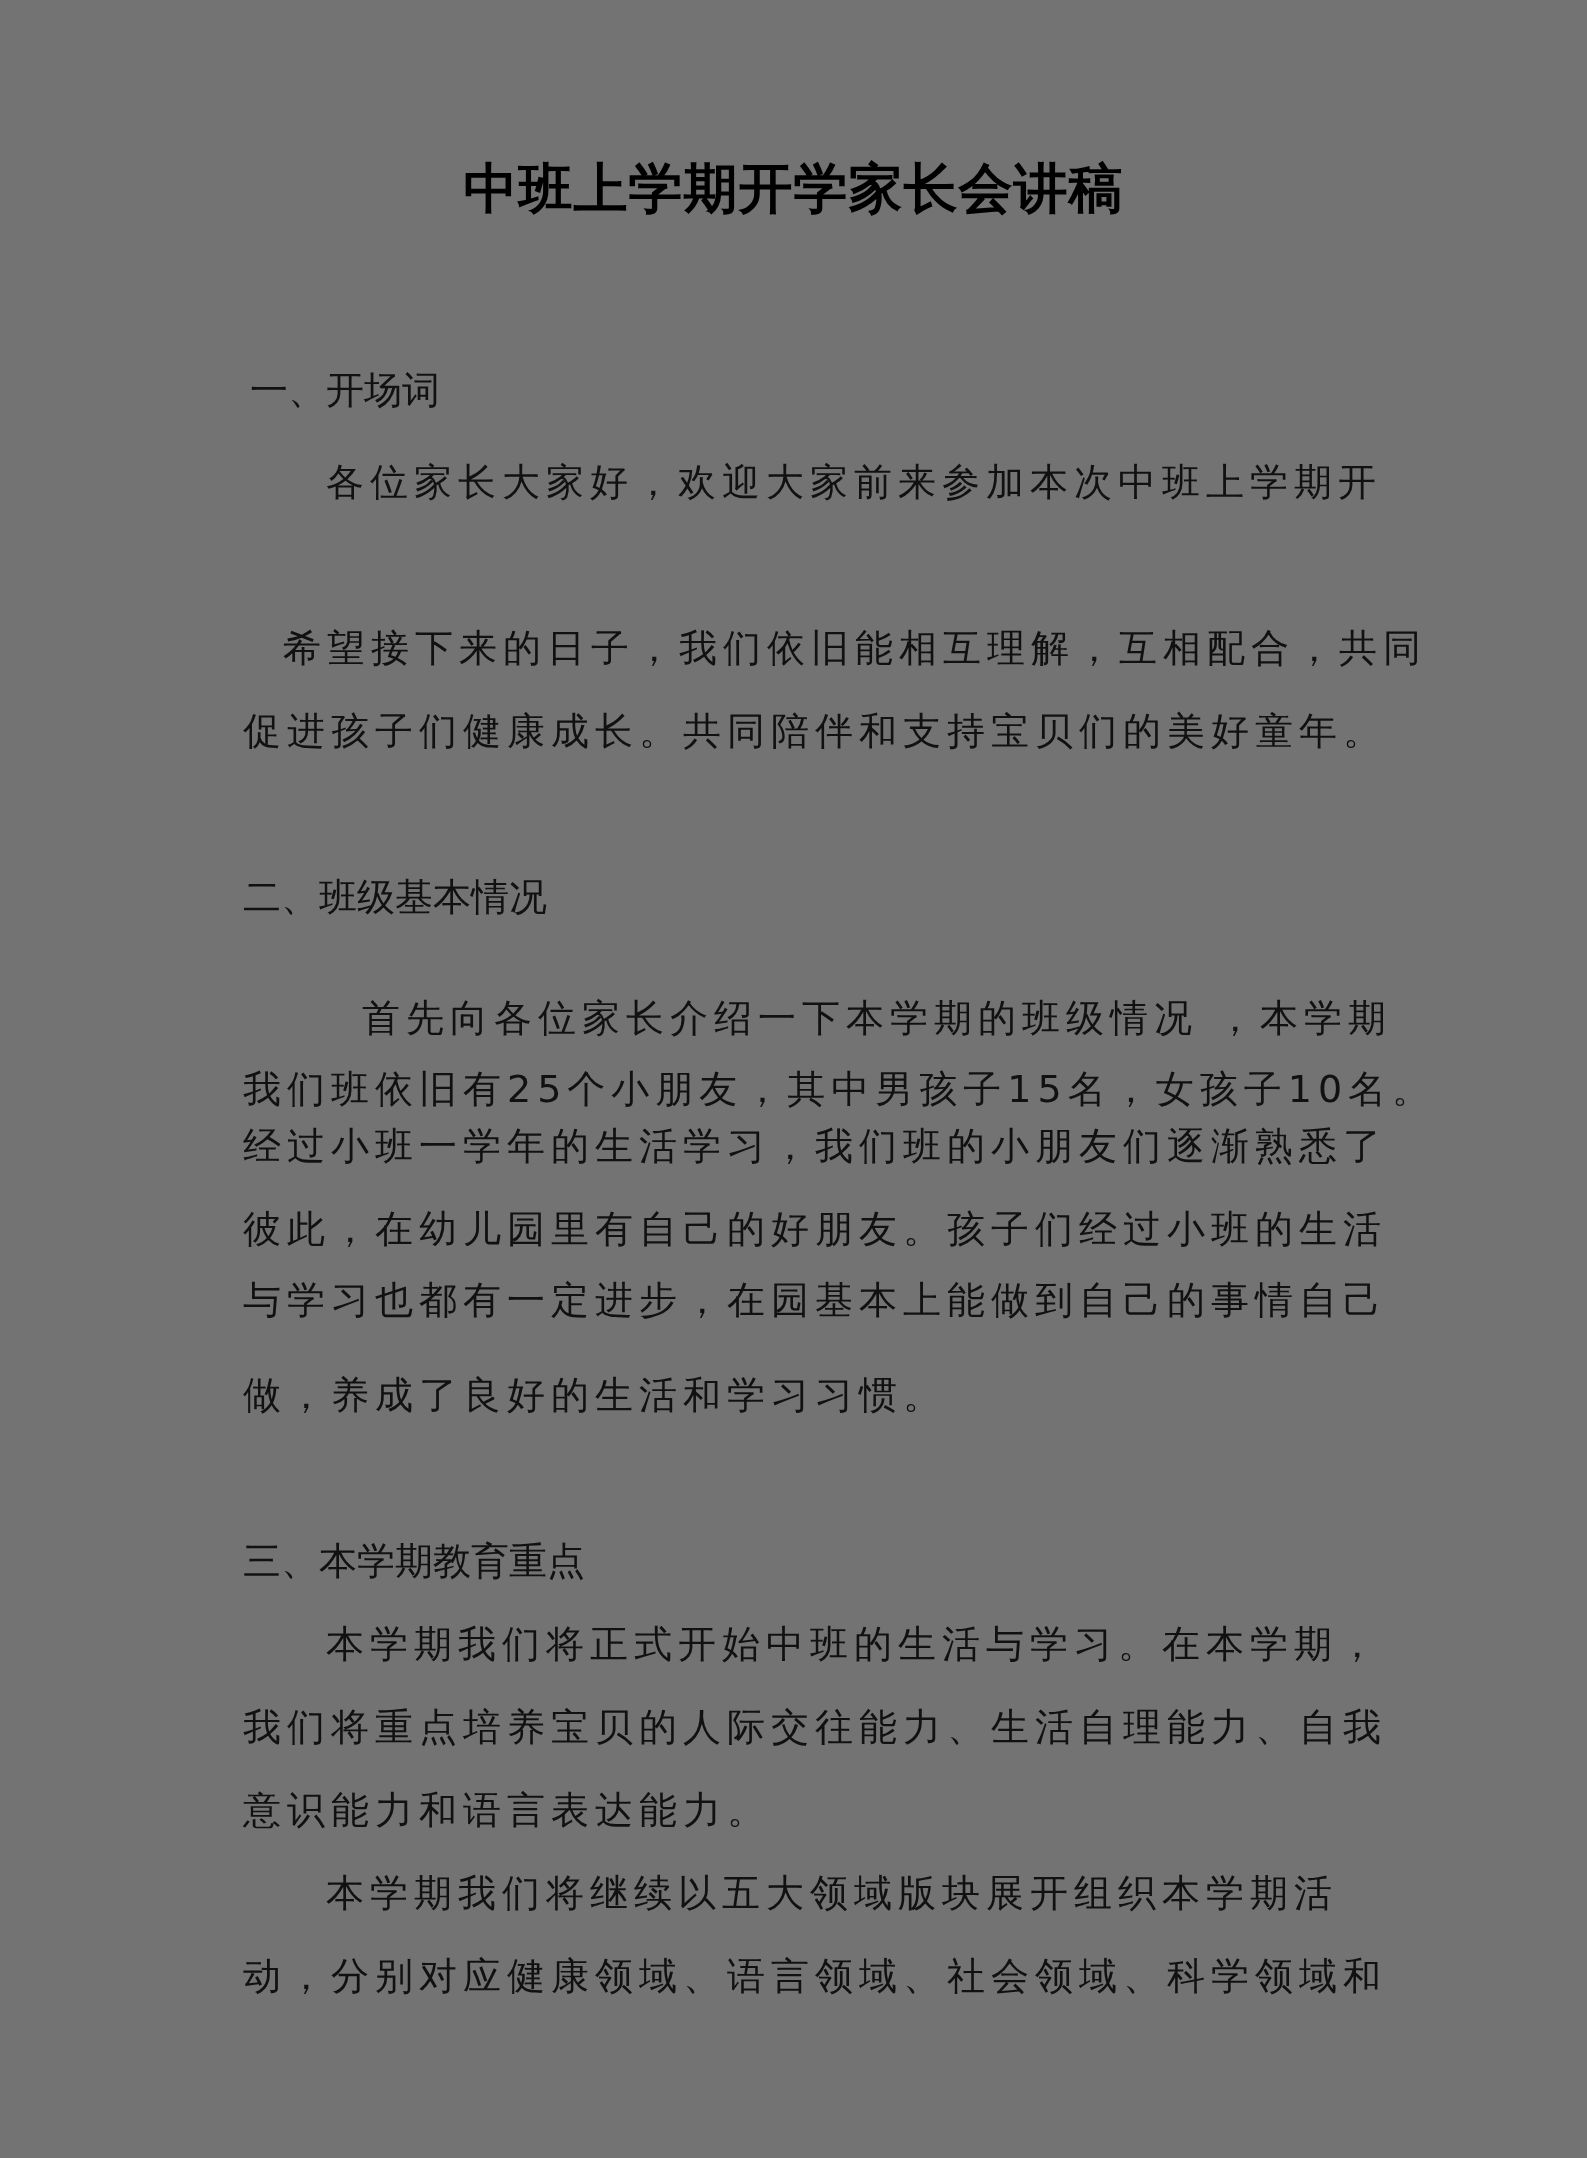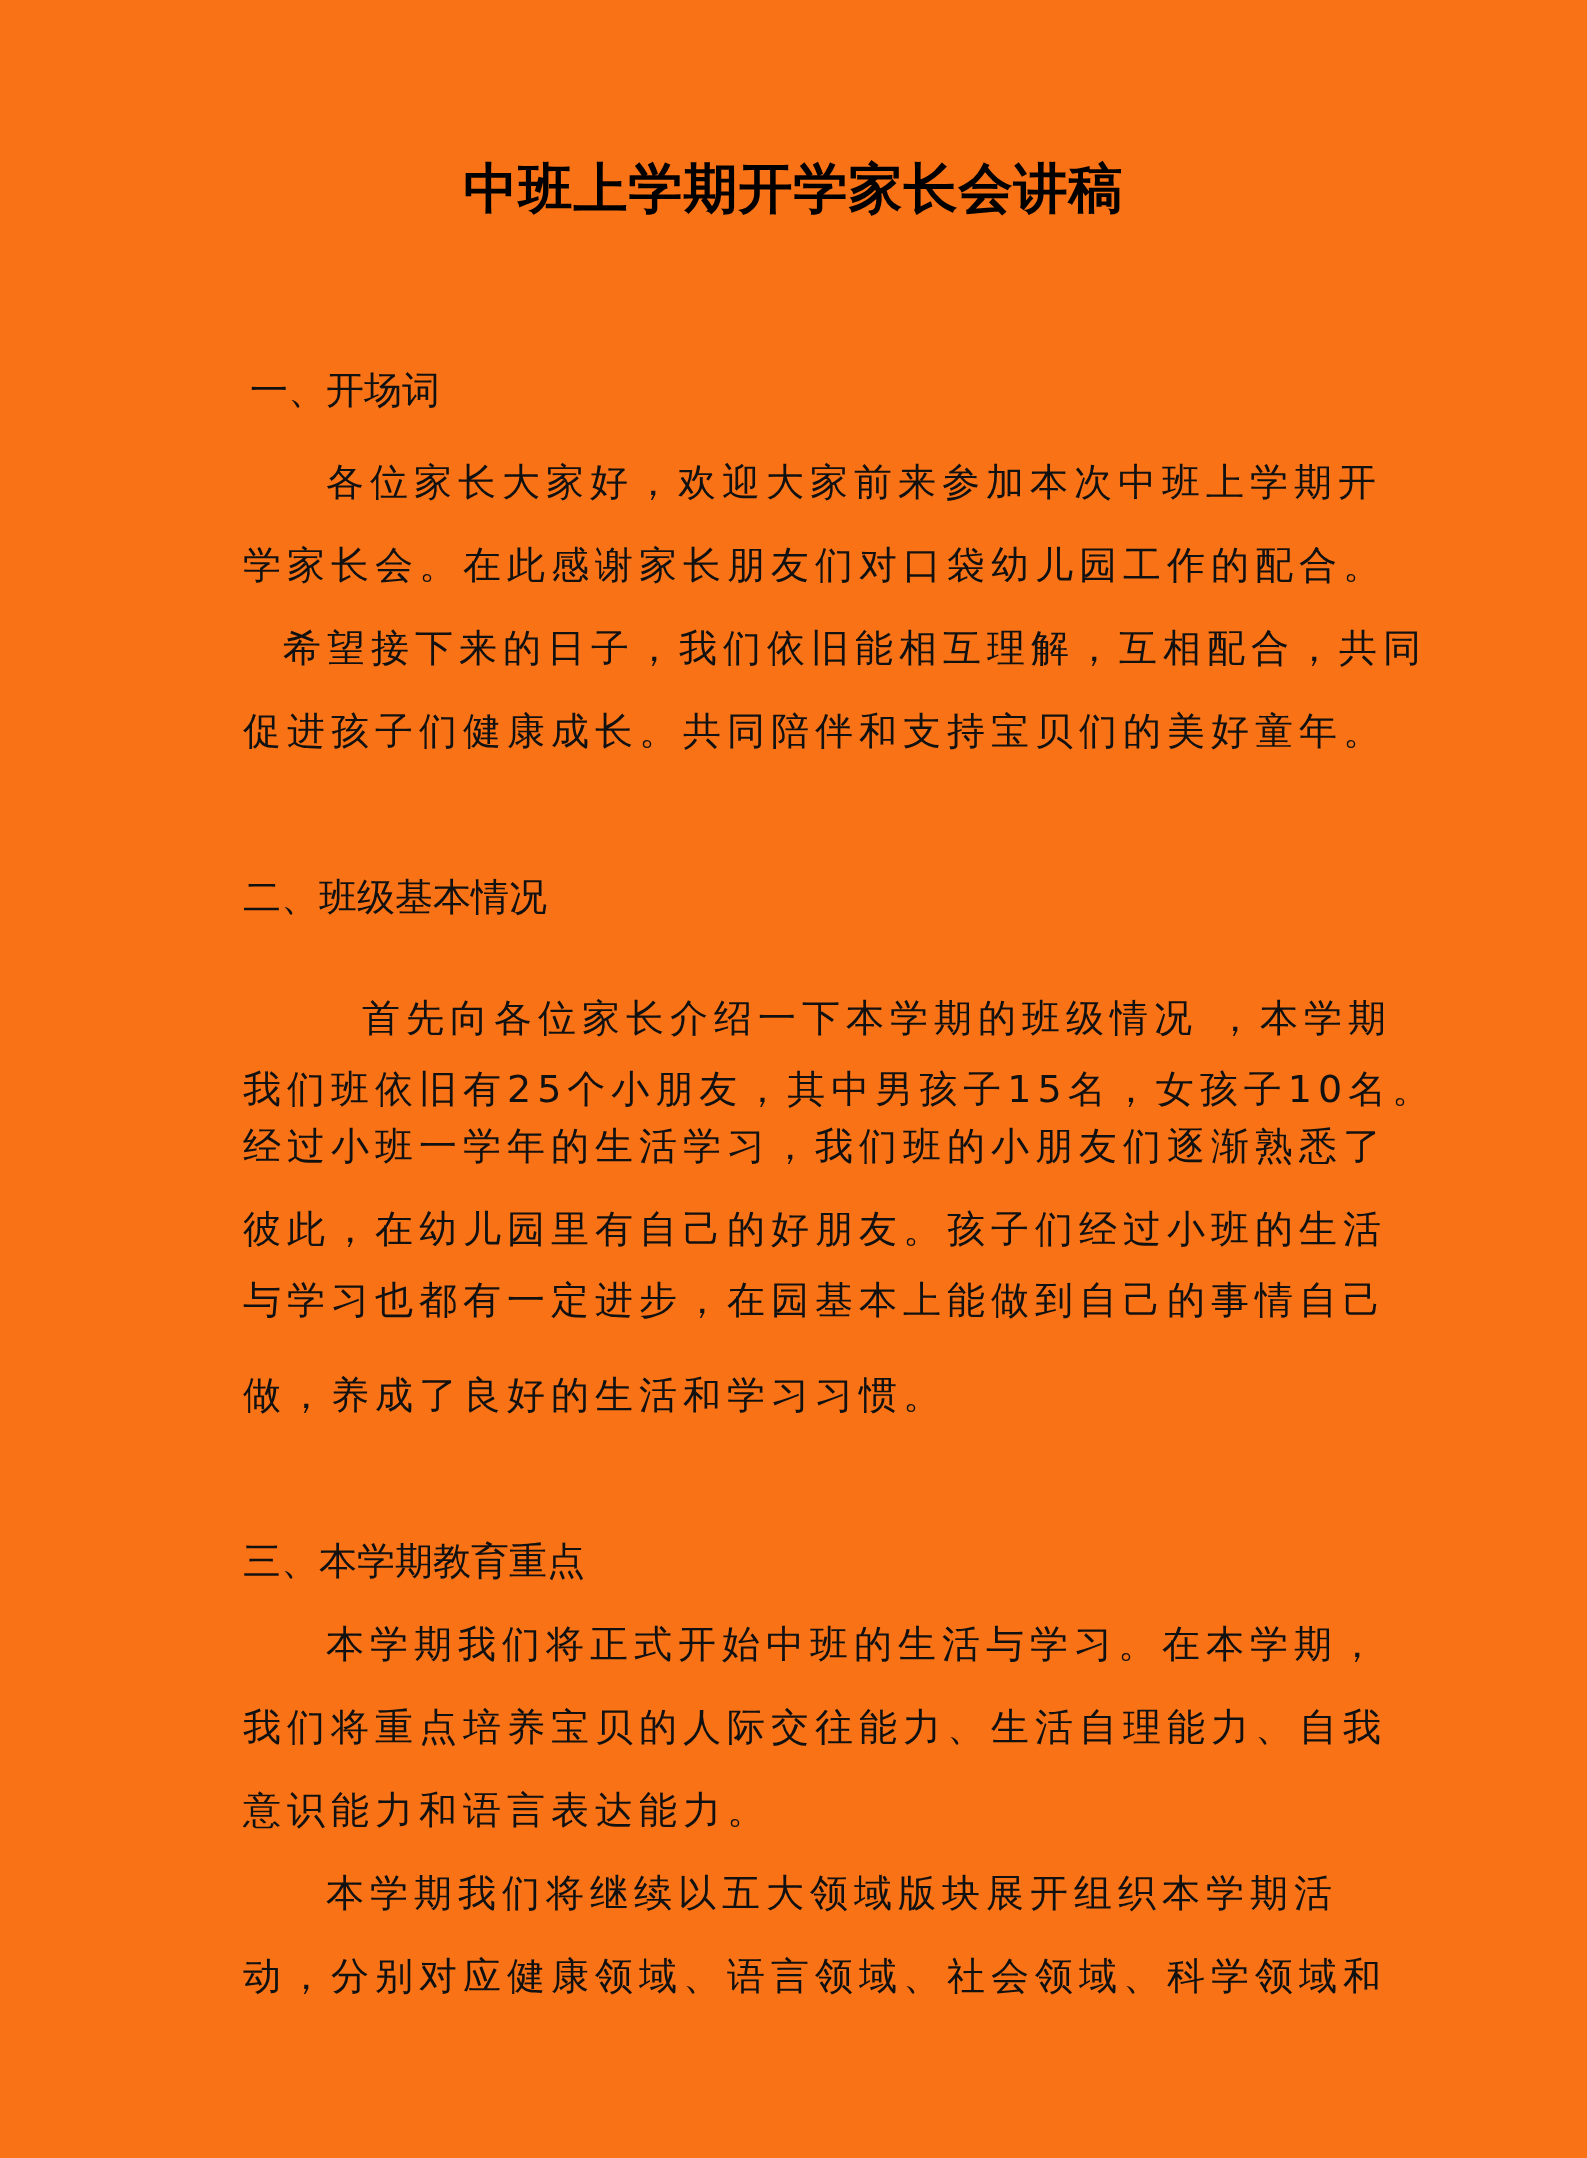--- a/index.html
+++ b/index.html
@@ -13,21 +13,21 @@
       position: relative;
       overflow: hidden;
       color: #111111;
       font-family: "DejaVu Sans", "Liberation Sans", sans-serif;
     }
     .page {
       position: absolute;
       left: 0; top: 0;
       width: 1587px;
       height: 2158px;
-      background: #f97316;
+      background: #737373;
     }
     .title {
       position: absolute;
       left: 0;
       width: 1587px;
       top: 148px;
       text-align: center;
       font-family: "DejaVu Serif", "Liberation Serif", serif;
       font-weight: bold;
       font-size: 54px;
@@ -57,21 +57,20 @@
   </style>
 </head>
 <body>
 
 <div class="page">
 
   <div class="title" style="top:148px;">中班上学期开学家长会讲稿</div>
 
   <div class="heading" style="top:360px; left:250px;">一、开场词</div>
   <div class="line indent" style="top:452px;">各位家长大家好，欢迎大家前来参加本次中班上学期开</div>
-  <div class="line" style="top:535px;">学家长会。在此感谢家长朋友们对口袋幼儿园工作的配合。</div>
   <div class="line" style="top:618px;margin-left:40px;">希望接下来的日子，我们依旧能相互理解，互相配合，共同</div>
   <div class="line" style="top:701px;">促进孩子们健康成长。共同陪伴和支持宝贝们的美好童年。</div>
 
   <div class="heading" style="top:867px;">二、班级基本情况</div>
   <div class="line indent" style="top:988px;margin-left:36px;">首先向各位家长介绍一下本学期的班级情况 ，本学期</div>
   <div class="line" style="top:1033px;margin-top:26px;">我们班依旧有25个小朋友，其中男孩子15名，女孩子10名。</div>
   <div class="line" style="top:1116px;">经过小班一学年的生活学习，我们班的小朋友们逐渐熟悉了</div>
   <div class="line" style="top:1199px;">彼此，在幼儿园里有自己的好朋友。孩子们经过小班的生活</div>
   <div class="line" style="top:1254px;margin-top:16px;">与学习也都有一定进步，在园基本上能做到自己的事情自己</div>
   <div class="line" style="top:1365px;">做，养成了良好的生活和学习习惯。</div>

